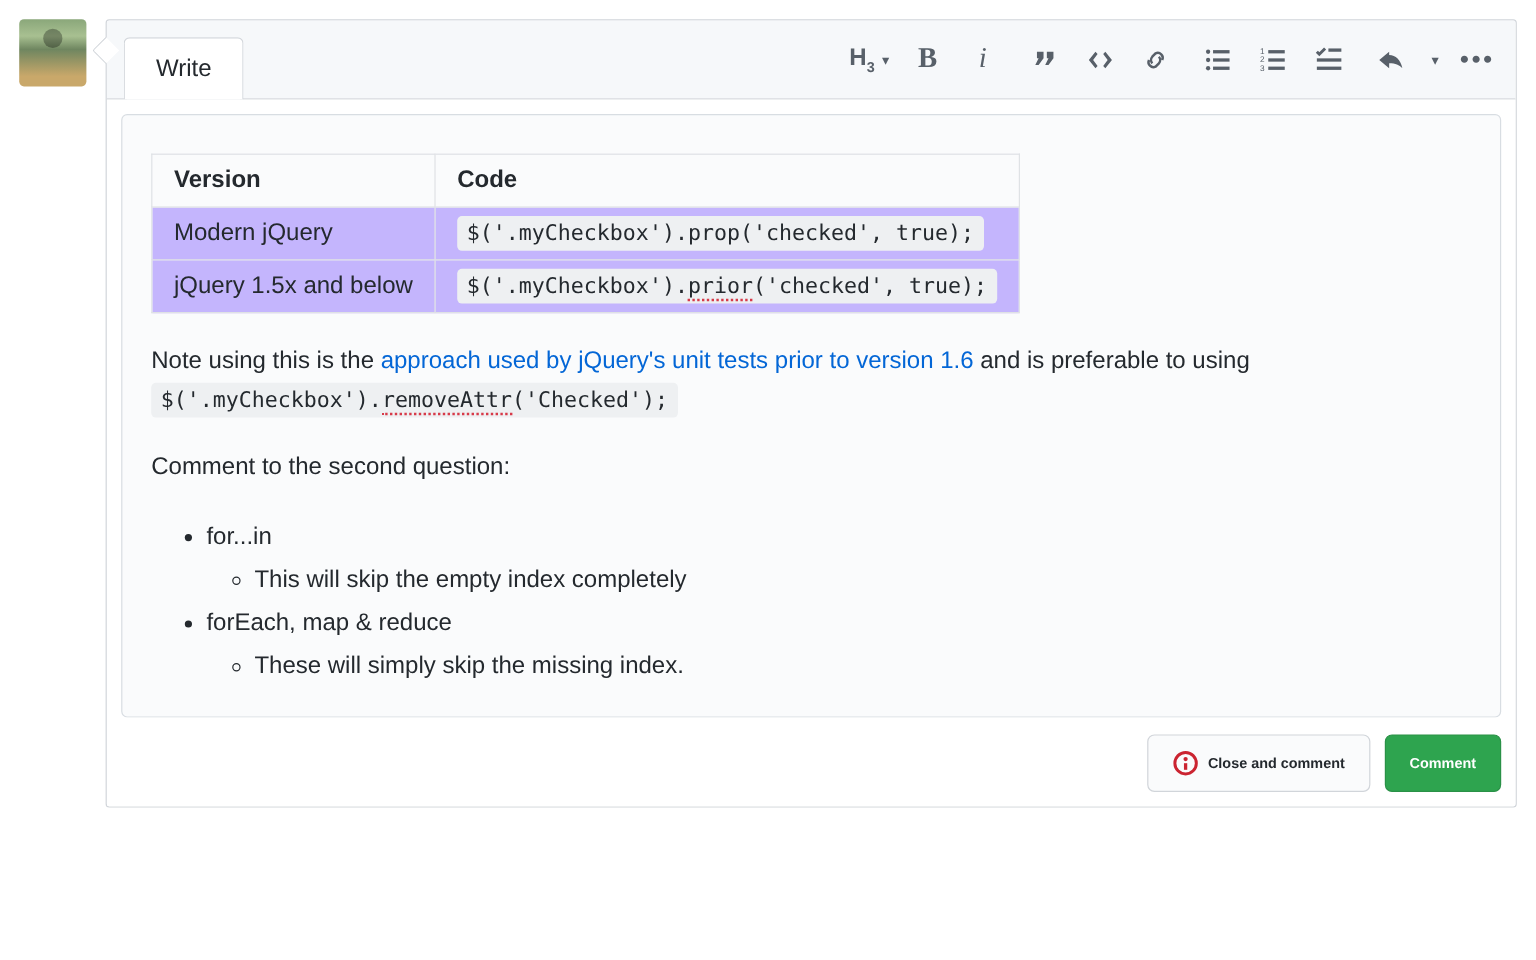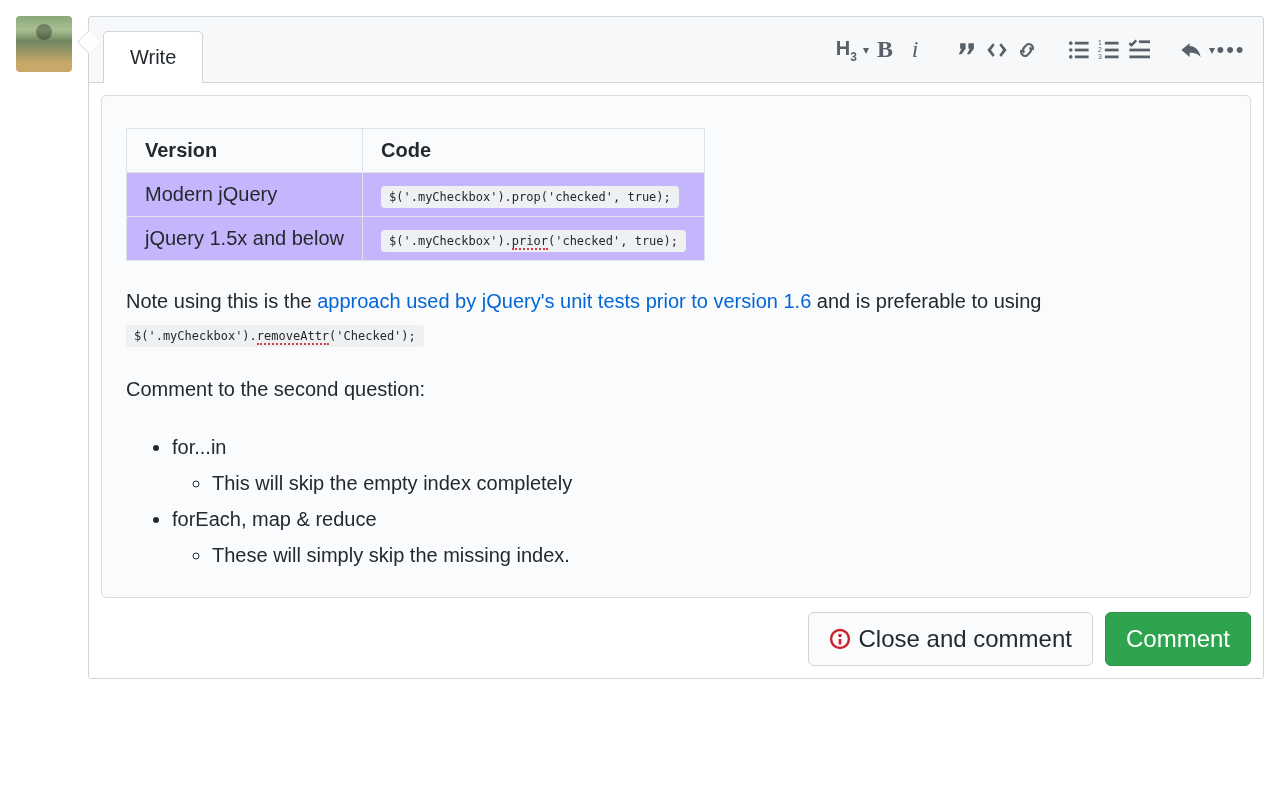--- a/index.html
+++ b/index.html
@@ -63,21 +63,21 @@
   background: #fff;
   border-radius: 5px 5px 0 0;
   font-size: 20px;
   padding: 14px 26px;
   color: #24292e;
   position: relative;
   bottom: -1px;
   cursor: pointer;
 }
 .toolbar { margin-left: auto; display: flex; align-items: center; gap: 8px; }
-.tool-group { display: flex; align-items: center; gap: 2px; padding: 0 8px; }
+.tool-group { display: flex; align-items: center; gap: 18px; padding: 0 8px; }
 .tool-btn {
   width: 28px;
   height: 28px;
   display: flex;
   align-items: center;
   justify-content: center;
   color: #586069;
   fill: #586069;
   cursor: pointer;
 }
@@ -107,40 +107,40 @@
   font-size: 20px;
   text-align: left;
 }
 .md-table th { font-weight:600; background:#fafbfc; }
 .md-table td { background:#c4b5fd; }
 code, .code {
   font-family: "SFMono-Regular", Menlo, Consolas, monospace;
   background: #eef0f2;
   padding: 4px 8px;
   border-radius: 4px;
-  font-size: 12px;
+  font-size: 18px;
 }
 .paragraph { font-size: 20px; line-height: 1.6; margin-bottom: 24px; }
 .paragraph a { color: #0366d6; text-decoration: none; }
 .spellcheck { border-bottom: 2px dotted #d73a49; }
 ul.outer { list-style: disc; padding-left: 46px; font-size: 20px; line-height: 1.8; }
 ul.inner { list-style: circle; padding-left: 40px; }
 .actions {
   display: flex;
   justify-content: flex-end;
   gap: 12px;
   background: #fff;
   padding: 14px 0 0 0;
 }
 .btn {
   border: 1px solid #d1d5da;
   border-radius: 6px;
   padding: 12px 20px;
-  font-size: 24px;
-  font-weight: 400;
+  font-size: 12px;
+  font-weight: 700;
   cursor: pointer;
   display: flex;
   align-items: center;
   gap: 8px;
   background: #fafbfc;
   color: #24292e;
 }
 .btn-primary {
   background: #2ea44f;
   border-color: #2a9147;

